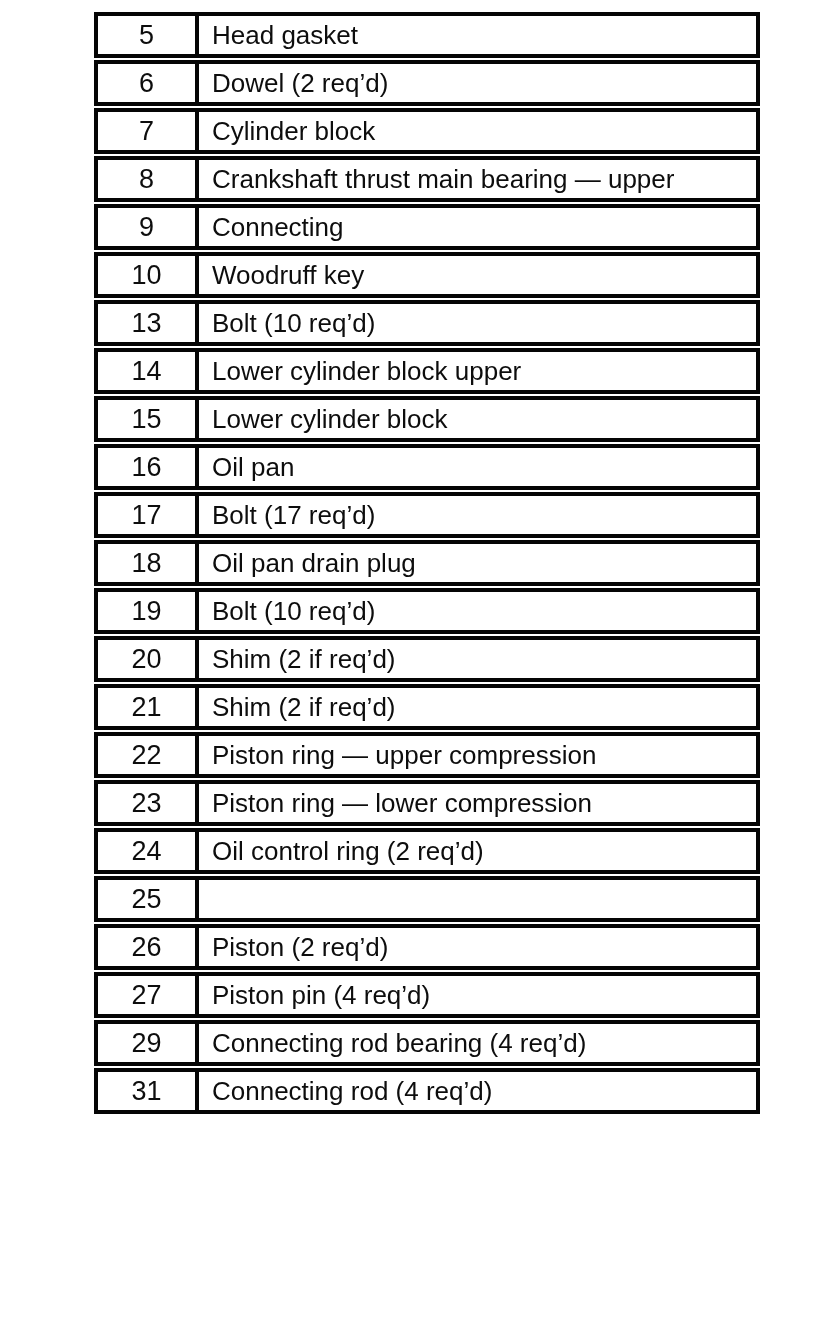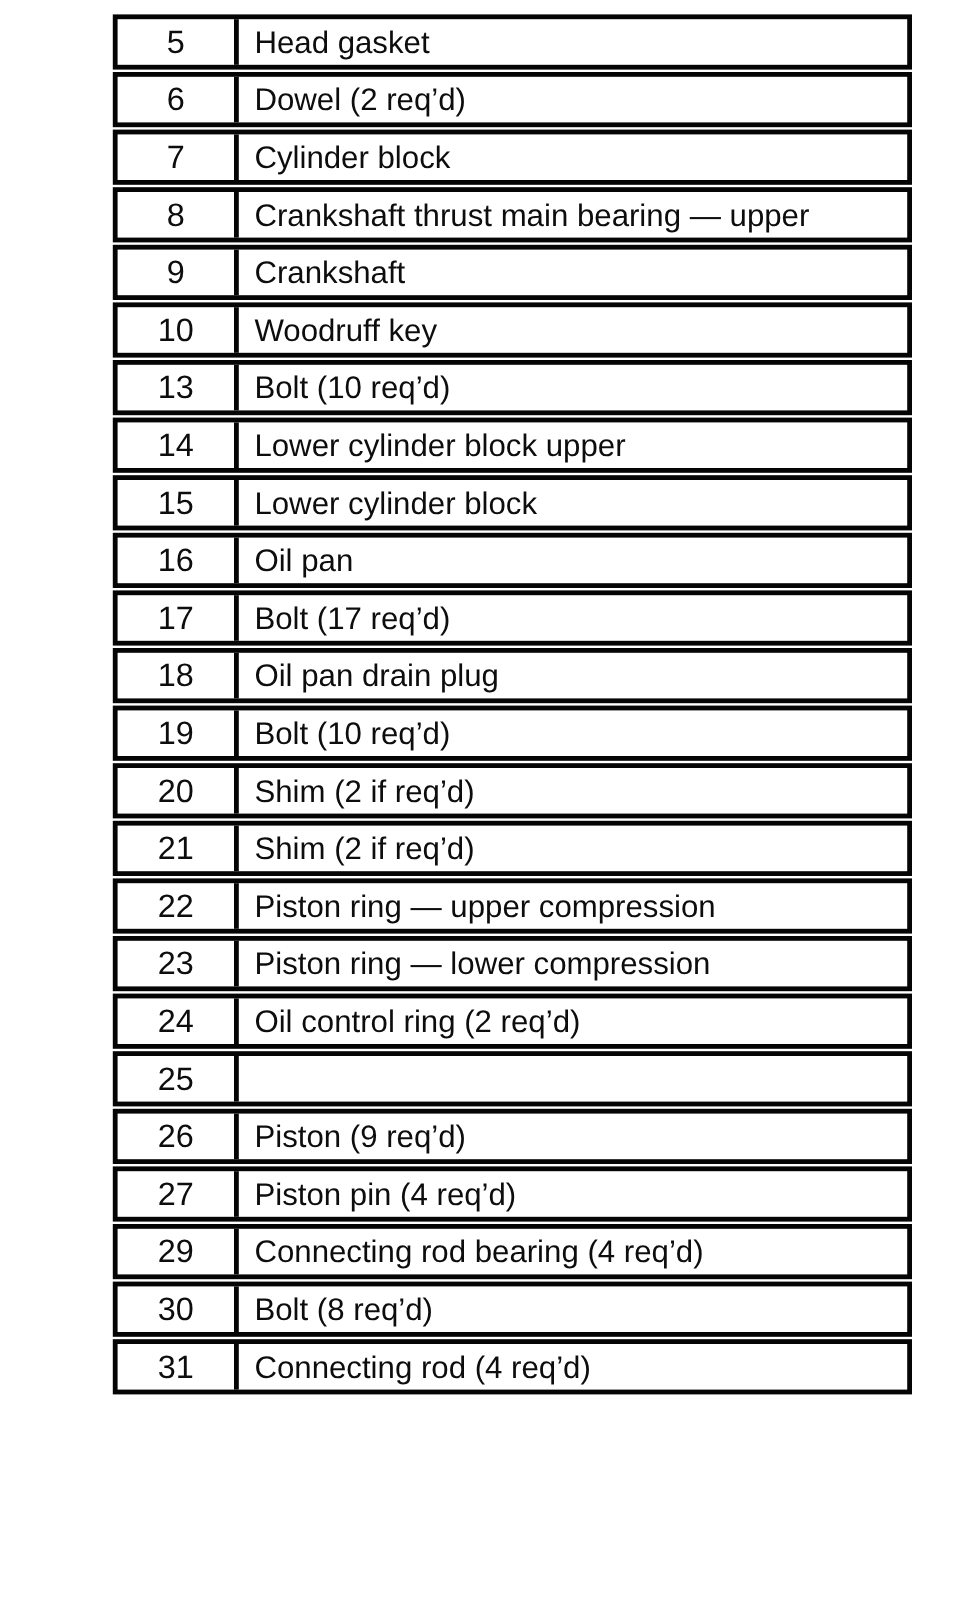--- a/index.html
+++ b/index.html
@@ -71,21 +71,21 @@
     <div class="cell-desc">Cylinder block</div>
   </div>
 
   <div class="row">
     <div class="cell-num">8</div>
     <div class="cell-desc">Crankshaft thrust main bearing — upper</div>
   </div>
 
   <div class="row">
     <div class="cell-num">9</div>
-    <div class="cell-desc">Crankshaft</div>
+    <div class="cell-desc">Connecting</div>
   </div>
 
   <div class="row">
     <div class="cell-num">10</div>
     <div class="cell-desc">Woodruff key</div>
   </div>
 
 
 
   <div class="row">
@@ -147,37 +147,33 @@
     <div class="cell-num">24</div>
     <div class="cell-desc">Oil control ring (2 req’d)</div>
   </div>
 
   <div class="row">
     <div class="cell-num">25</div>
   </div>
 
   <div class="row">
     <div class="cell-num">26</div>
-    <div class="cell-desc">Piston (9 req’d)</div>
+    <div class="cell-desc">Piston (2 req’d)</div>
   </div>
 
   <div class="row">
     <div class="cell-num">27</div>
     <div class="cell-desc">Piston pin (4 req’d)</div>
   </div>
 
 
   <div class="row">
     <div class="cell-num">29</div>
     <div class="cell-desc">Connecting rod bearing (4 req’d)</div>
   </div>
 
-  <div class="row">
-    <div class="cell-num">30</div>
-    <div class="cell-desc">Bolt (8 req’d)</div>
-  </div>
 
   <div class="row">
     <div class="cell-num">31</div>
     <div class="cell-desc">Connecting rod (4 req’d)</div>
   </div>
 </div>
 </div>
 
 </body></html>

